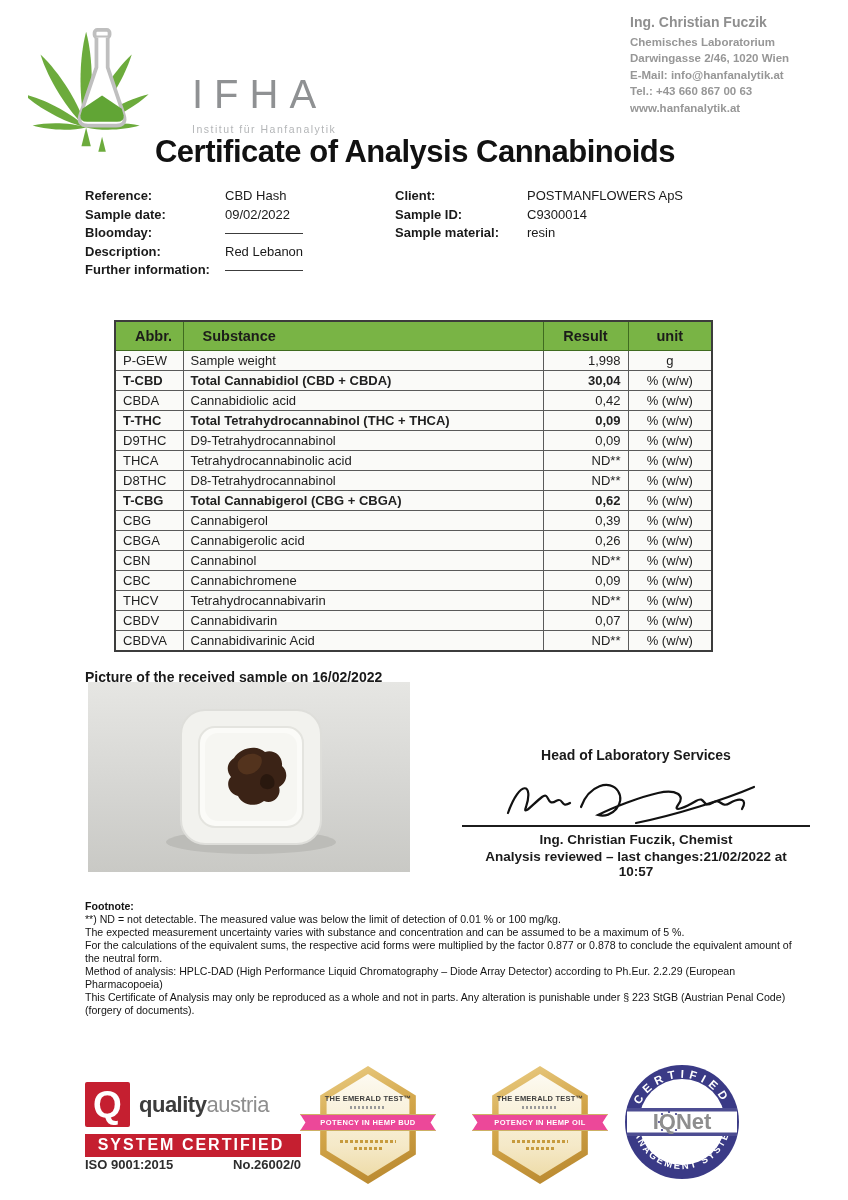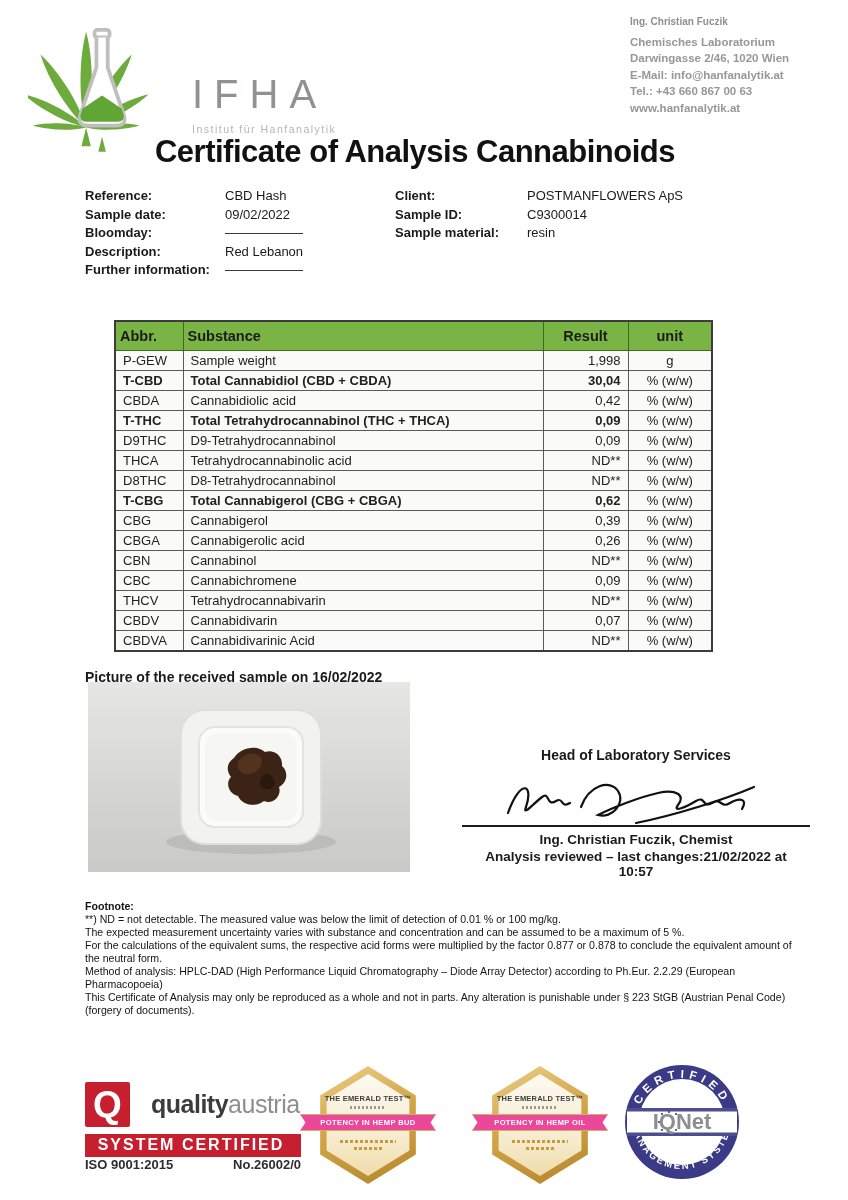--- a/index.html
+++ b/index.html
@@ -5,41 +5,41 @@
   html,body{margin:0;padding:0;background:#fff;}
   .page{position:relative;width:848px;height:1200px;background:#fff;overflow:hidden;
         font-family:"Liberation Sans",sans-serif;color:#1a1a1a;}
 
   
   .logo-wrap{position:absolute;left:28px;top:18px;display:flex;align-items:center;}
   .logo-text{margin-left:14px;margin-top:28px;}
   .logo-acronym{font-size:40px;letter-spacing:11px;color:#8f9193;font-weight:400;}
   .logo-subtitle{font-size:10.5px;letter-spacing:1.5px;color:#b4b6b8;margin-top:6px;}
   .contact{position:absolute;left:630px;top:14px;color:#979797;line-height:16.5px;font-size:11.5px;font-weight:bold;}
-  .contact-name{font-size:10px;margin-bottom:3px;color:#8f8f8f;}
+  .contact-name{font-size:14px;margin-bottom:3px;color:#8f8f8f;}
 
   
   .doc-title{position:absolute;top:134px;left:0;width:830px;text-align:center;
              font-size:31px;font-weight:bold;color:#111;letter-spacing:-0.5px;}
 
   
   .info{position:absolute;left:85px;top:188px;width:700px;font-size:13px;}
   .info-col{position:absolute;top:0;}
   .info-col.left{left:0;width:330px;}
   .info-col.right{left:310px;width:330px;}
   .info-row{display:flex;height:18.5px;align-items:baseline;}
   .info-label{font-weight:bold;width:140px;flex:0 0 140px;}
   .info-col.right .info-label{width:132px;flex:0 0 132px;}
   .info-value{white-space:nowrap;}
 
   
   table.results{position:absolute;left:114px;top:320px;width:597px;border-collapse:collapse;
                 table-layout:fixed;font-size:13px;border:2px solid #3c3c3c;background:#fafaf8;}
   table.results th{background:#79b445;border:1px solid #3f6b1f;font-size:14.5px;font-weight:bold;
-                   color:#1c1c1a;text-align:left;padding:4px 4px;height:20px;}
+                   color:#1c1c1a;text-align:left;padding:4px 19px;height:20px;}
   table.results th.h-res{text-align:center;}
   table.results th.h-unit{text-align:center;}
   table.results td{border:1px solid #5a5a5a;padding:1.5px 7px;height:16px;color:#222;}
   td.c-res{text-align:right;}
   td.c-unit{text-align:center;}
   tr.bold-row td.c-abbr,tr.bold-row td.c-sub,tr.bold-row td.c-res{font-weight:bold;}
 
   
   .pic-caption{position:absolute;left:85px;top:659px;font-size:14px;font-weight:bold;margin-top:10px;}
   .photo{position:absolute;left:88px;top:682px;width:322px;height:190px;
@@ -57,21 +57,21 @@
   
   .footnote{position:absolute;left:85px;top:900px;width:710px;font-size:10.6px;line-height:13px;color:#141414;}
   .fn-head{font-weight:bold;}
   .fn-line{}
 
   
   .qa{position:absolute;left:85px;top:1082px;width:216px;}
   .qa-top{display:flex;align-items:center;}
   .qa-q{width:45px;height:45px;background:#c51f30;color:#fff;font-size:37px;font-weight:bold;
         display:flex;align-items:center;justify-content:center;border-radius:2px;}
-  .qa-word{margin-left:21px;font-size:25px;letter-spacing:-0.5px;}
+  .qa-word{margin-left:9px;font-size:22px;letter-spacing:-0.5px;}
   .qa-quality{font-weight:bold;color:#3c3c3c;}
   .qa-austria{color:#8e8e8e;}
   .qa-banner{margin-top:7px;background:#c51f30;color:#fff;text-align:center;font-weight:bold;
              font-size:16px;letter-spacing:2px;padding:2px 4px 3px 0;}
   .qa-iso{display:flex;justify-content:space-between;font-size:13px;font-weight:bold;color:#2d2d2d;}
 
   .emerald{position:absolute;top:1066px;width:124px;height:122px;}
   .emerald.bud{left:306px;} .emerald.oil{left:478px;}
   .hex-outer{position:absolute;left:10px;top:0;width:104px;height:118px;
      clip-path:polygon(50% 0%,96% 25%,96% 75%,50% 100%,4% 75%,4% 25%);

